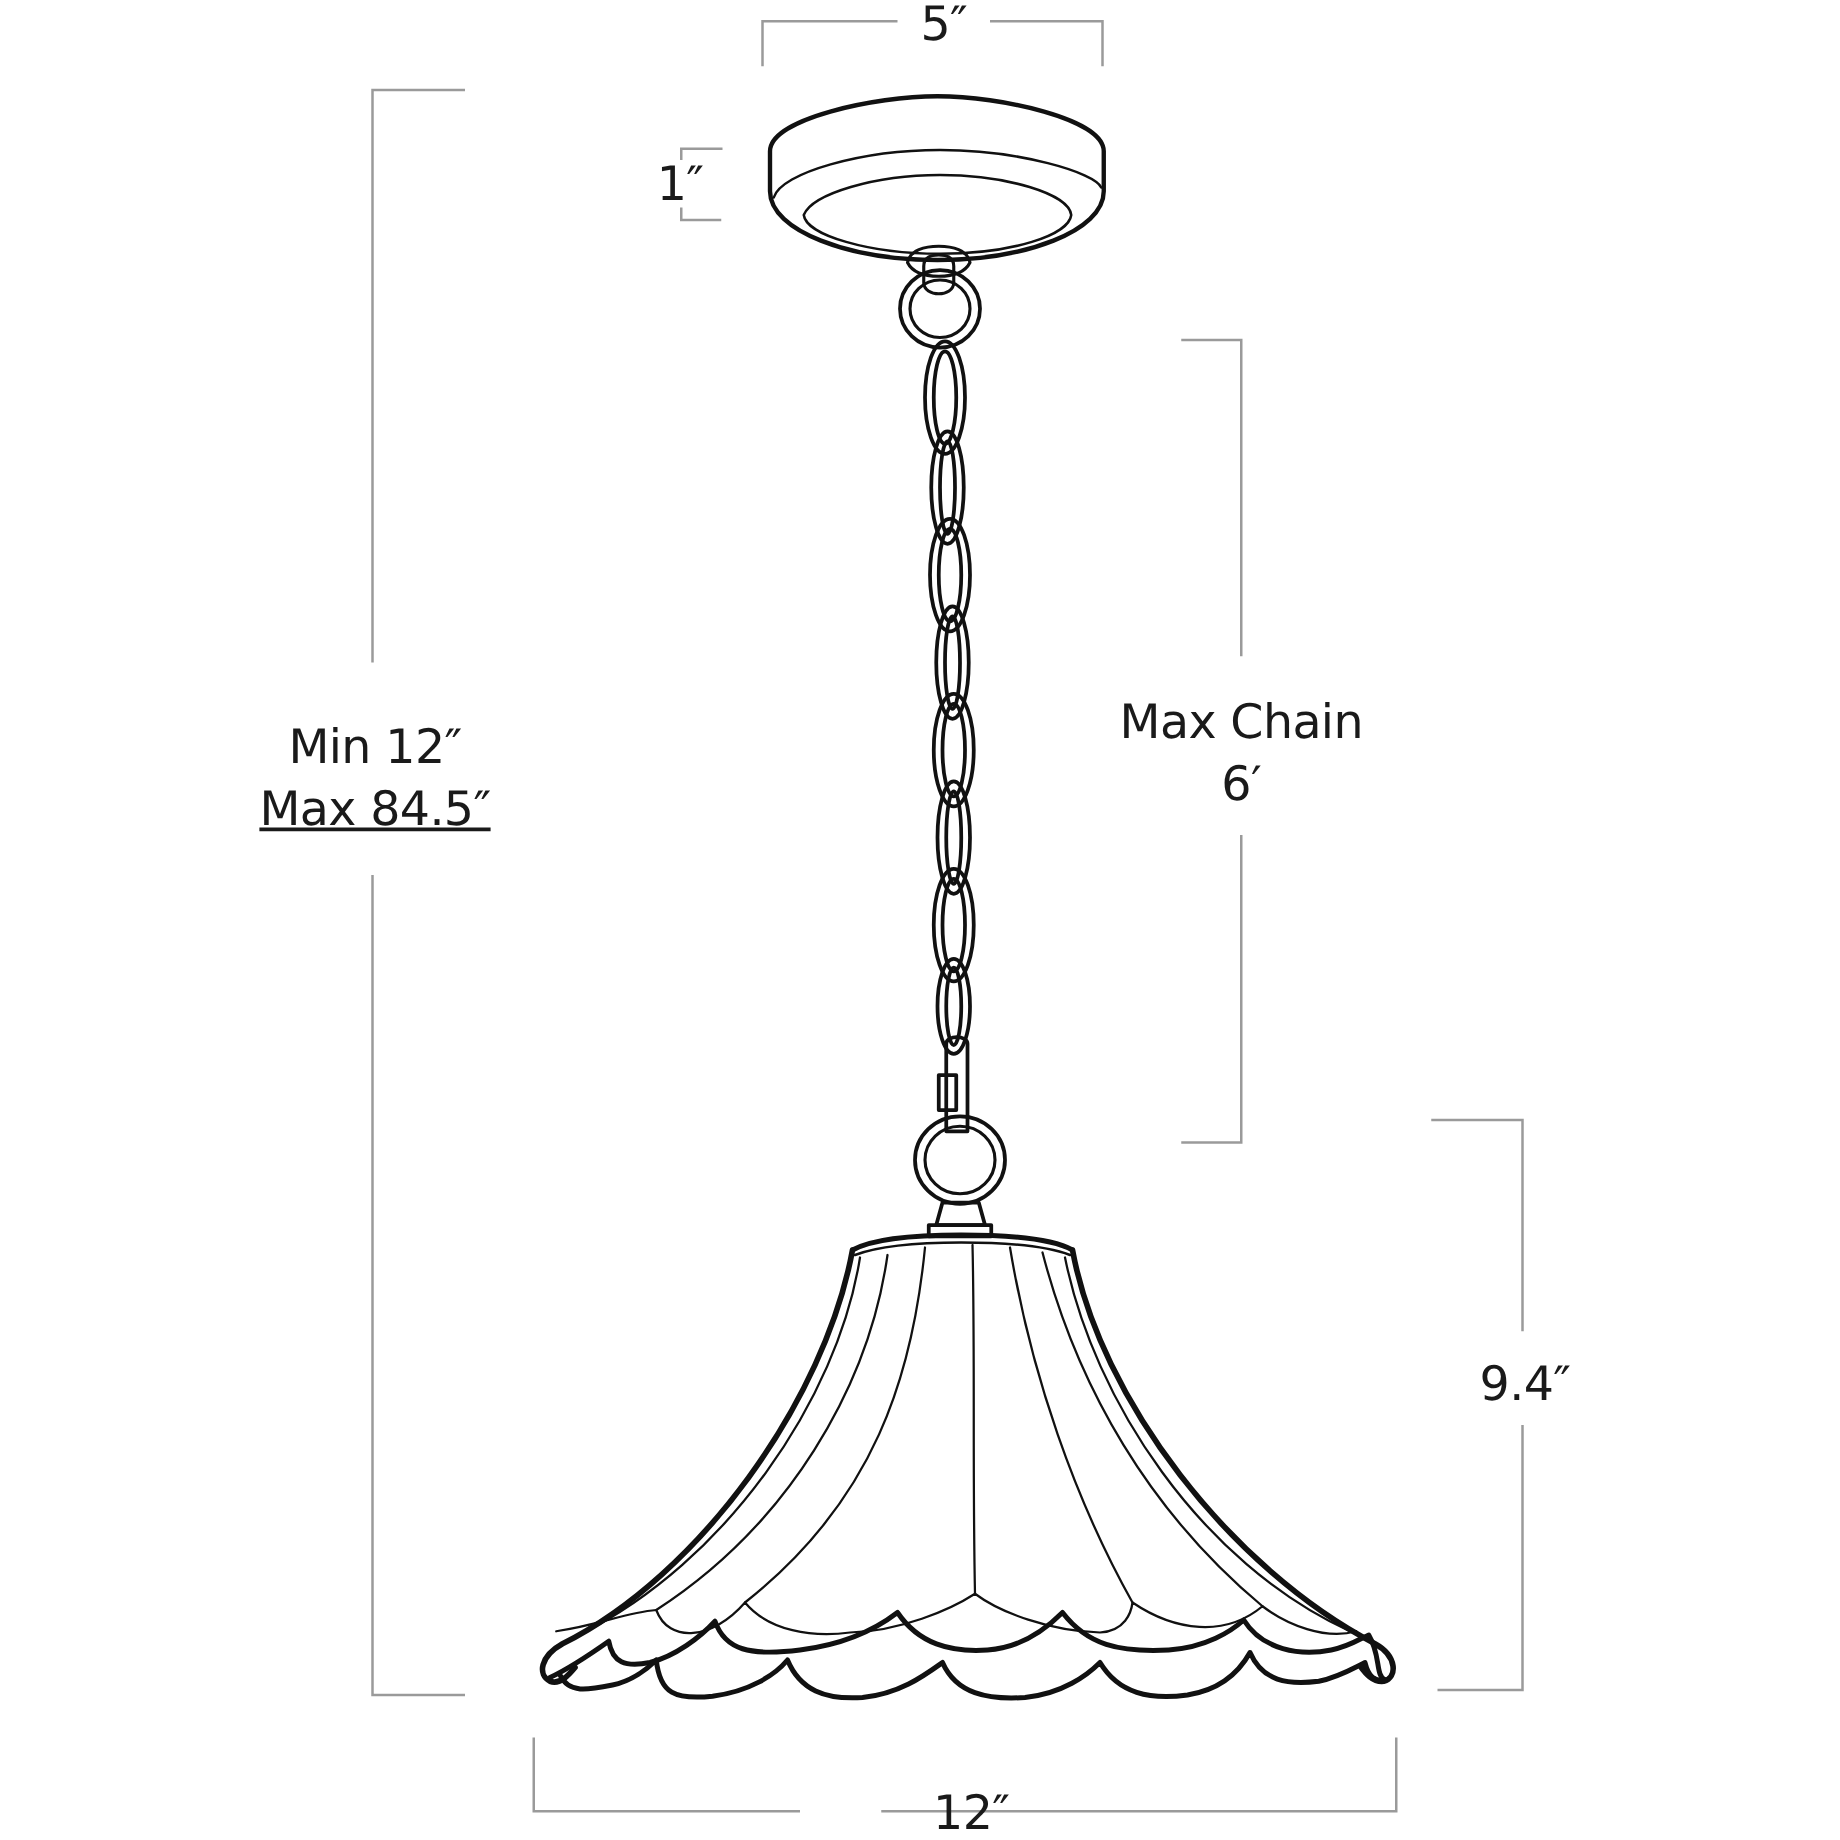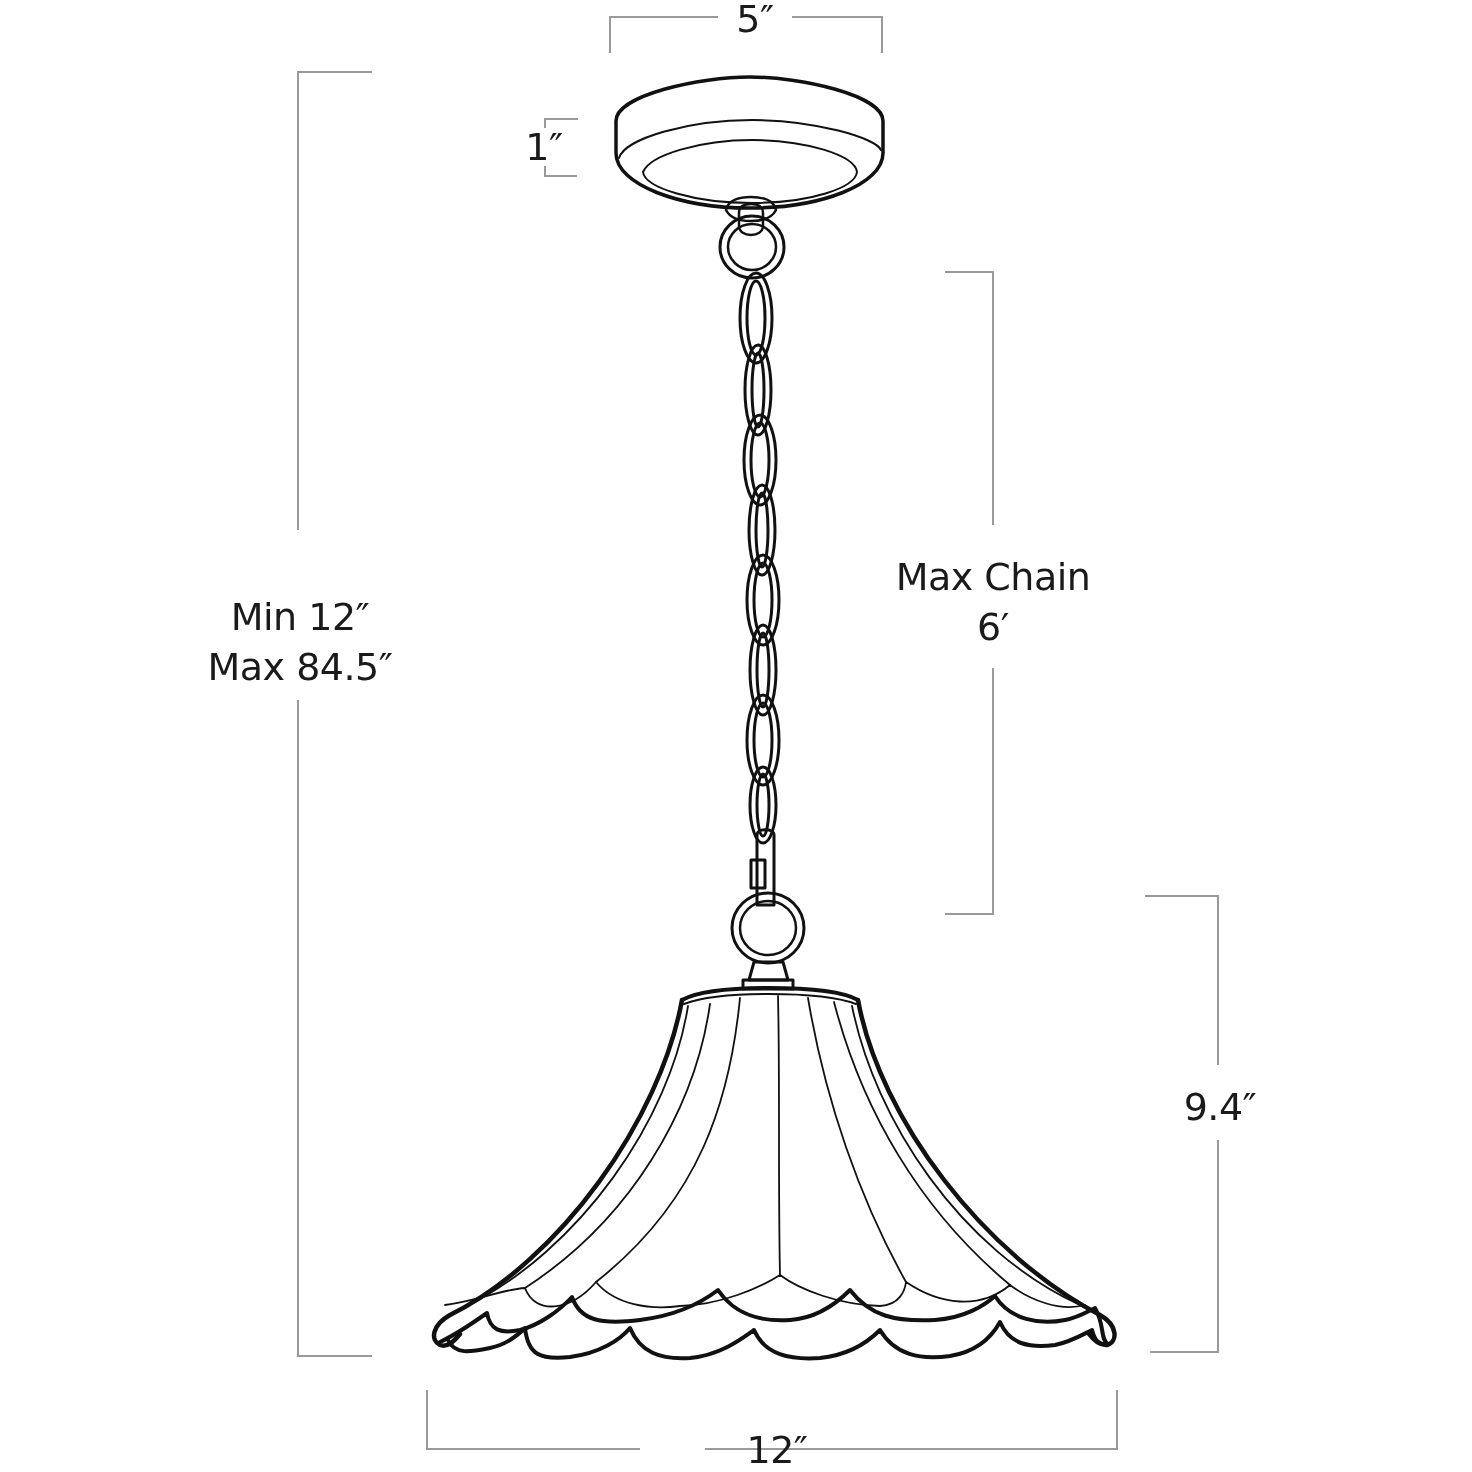--- a/index.html
+++ b/index.html
@@ -115,22 +115,22 @@
 
     <path class="ink" stroke-width="4" d="M448 1340 C455 1355 470 1352 490 1348 C505 1345 518 1335 525 1328 C528 1355 540 1360 570 1357 C600 1353 620 1340 630 1328 C640 1352 660 1360 690 1358 C720 1355 740 1340 754 1330 C765 1355 790 1360 820 1358 C850 1355 870 1340 880 1330 C895 1355 920 1360 950 1356 C975 1352 990 1340 1000 1322 C1010 1345 1030 1348 1055 1345 C1070 1342 1082 1335 1092 1330 C1095 1342 1100 1345 1108 1344"></path>
   </g>
 </svg>
 
 <div class="label" style="left:700px; top:-6px; width:110px;">5″</div>
 
 <div class="label" style="left:512px; top:122px; width:64px;">1″</div>
 
 <div style="position:absolute; left:170px; top:572px; width:260px;">
-  <div class="label" style="position:relative; width:260px;margin-top:20px;">Min 12″</div>
-  <div class="label" style="position:relative; width:260px;">Max 84.5″</div>
+  <div class="label" style="position:relative; width:260px;">Min 12″</div>
+  <div class="label" style="position:relative; width:260px;text-decoration:underline;">Max 84.5″</div>
 </div>
 
 <div style="position:absolute; left:868px; top:552px; width:250px;">
   <div class="label" style="position:relative; width:250px;">Max Chain</div>
   <div class="label" style="position:relative; width:250px;">6′</div>
 </div>
 
 <div class="label" style="left:1160px; top:1082px; width:120px;">9.4″</div>
 
 <div class="label" style="left:722px; top:1425px; width:110px;">12″</div>

